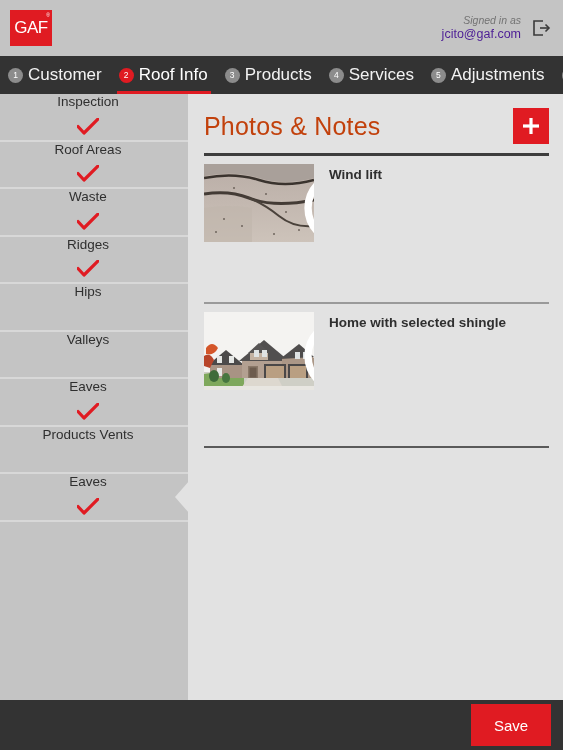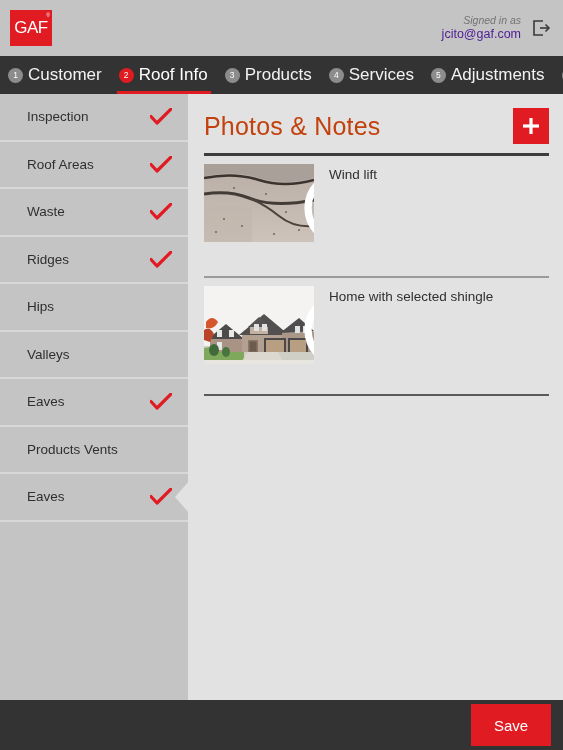--- a/index.html
+++ b/index.html
@@ -59,22 +59,22 @@
   
   .body { flex: 1 1 auto; display: flex; min-height: 0; position: relative; }
 
   
   .sidebar {
     width: 188px; flex: 0 0 188px; background: #c4c4c4;
     position: relative; overflow: hidden;
   }
   .side-item {
     height: 47.5px; display: flex; align-items: center;
-    justify-content: space-between; padding: 0 16px 0 27px;
-    border-bottom: 2px solid #d8d8d8; position: relative; cursor: pointer;
+    justify-content: space-between; padding: 0 16px 0 4px;
+    border-bottom: 2px solid #d8d8d8; position: relative; cursor: pointer; flex-direction: column;
   }
   .side-label { font-size: 13.5px; color: #2f2f2f; }
   .check { width: 22px; height: 17px; flex: 0 0 22px; }
   .side-item.selected .notch {
     content: ""; position: absolute; right: -1px; top: 50%;
     transform: translateY(-50%);
     width: 0; height: 0;
     border-top: 16px solid transparent;
     border-bottom: 16px solid transparent;
     border-right: 14px solid #e2e2e2;
@@ -94,21 +94,21 @@
     font-size: 25px; color: #c2410c; font-weight: normal; letter-spacing: 0.2px;
   }
   .add-btn {
     width: 36px; height: 36px; background: #e01b22;
     display: flex; align-items: center; justify-content: center;
     cursor: pointer; border: none; flex: 0 0 36px;
   }
   .plus { width: 20px; height: 20px; display: block; }
   .head-rule { height: 3px; background: #3d3d3d; margin-top: 3px; }
 
-  .photo-row { position: relative; height: 120px; }
+  .photo-row { position: relative; height: 146px; font-weight: bold; }
   .photo-row + .photo-row { border-top: 2px solid #9a9a9a; }
   .photo-row.last { border-bottom: 2px solid #5a5a5a; }
   .photo-inner { display: flex; gap: 15px; padding-top: 8px; }
   .thumb {
     width: 110px; height: 78px; flex: 0 0 110px; position: relative;
     background: #ffffff; overflow: hidden;
   }
   .thumb svg { display: block; width: 110px; height: 78px; }
   .del-badge {
     position: absolute; top: 5px; right: 10px;

